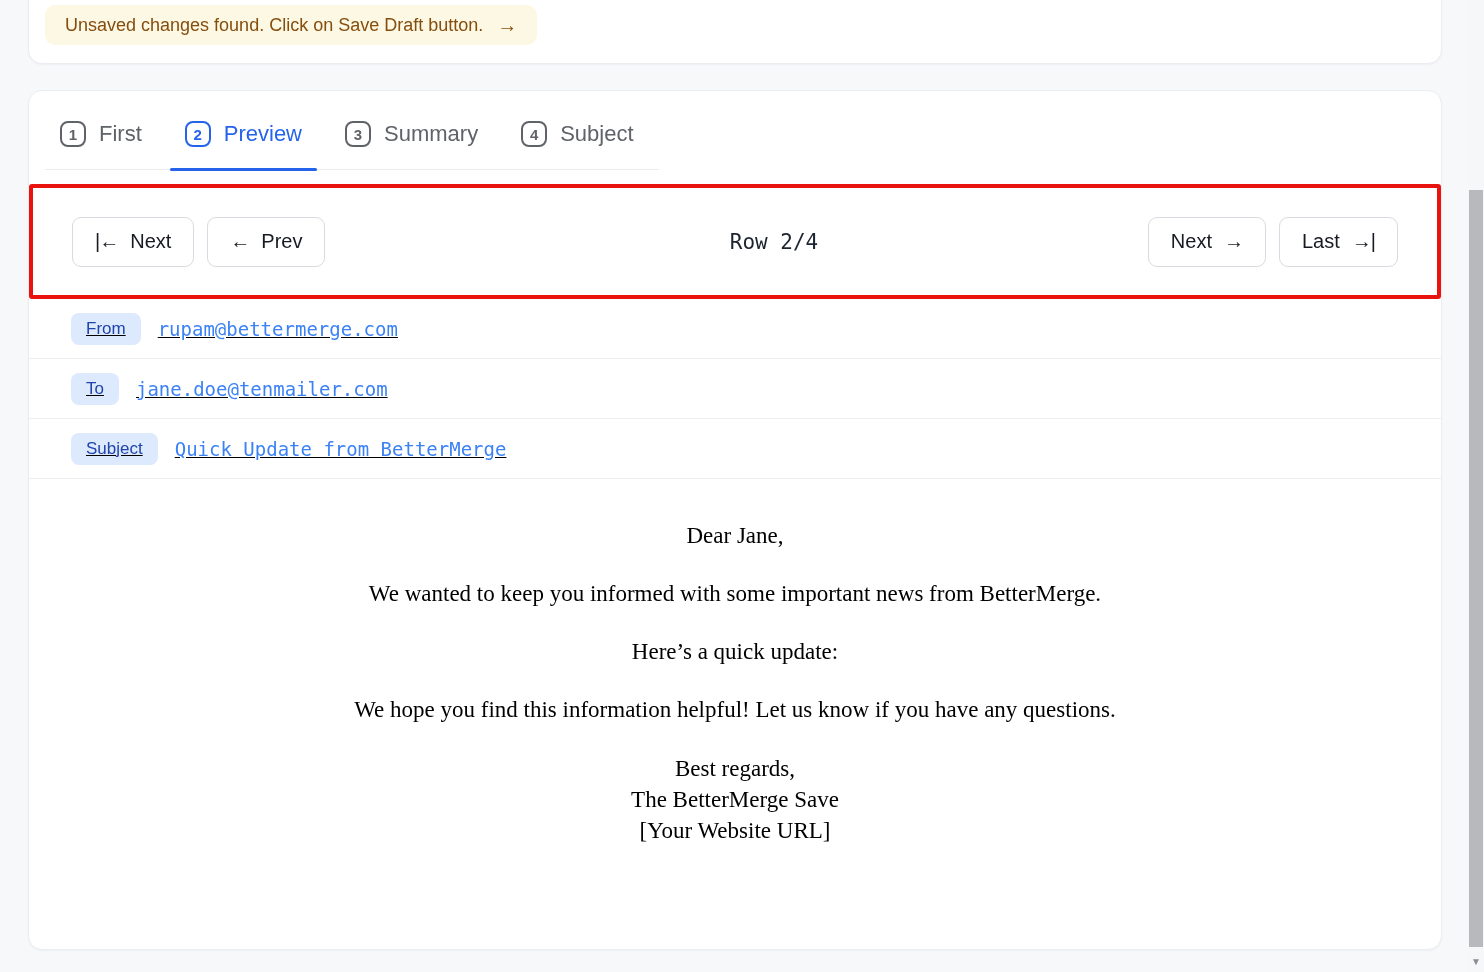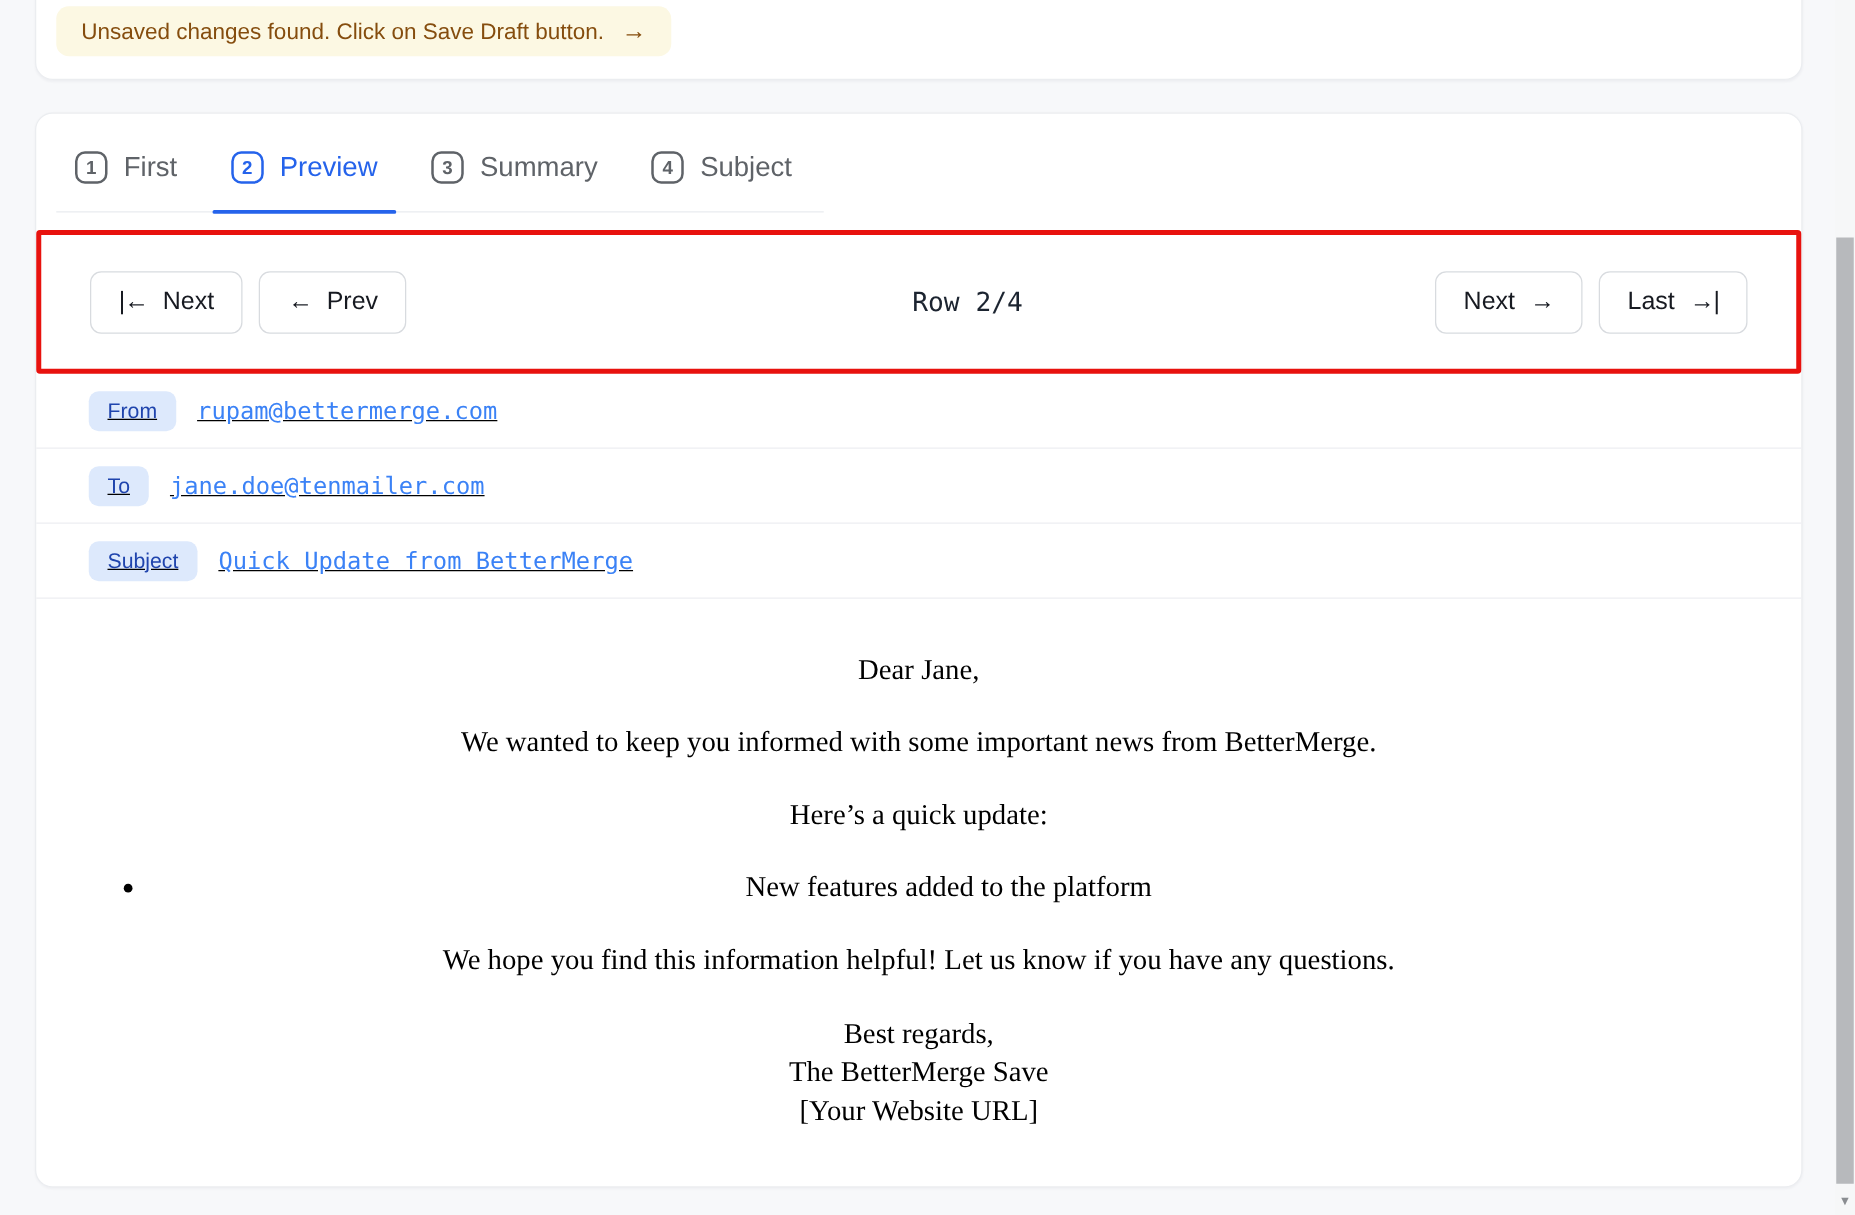--- a/index.html
+++ b/index.html
@@ -261,23 +261,20 @@
     <div class="field-row">
       <span class="field-badge">Subject</span>
       <span class="field-value">Quick Update from BetterMerge</span>
     </div>
 
     
     <div class="email-body">
       <p>Dear Jane,</p>
       <p>We wanted to keep you informed with some important news from BetterMerge.</p>
       <p>Here’s a quick update:</p>
-      <ul>
-        <li>New features added to the platform</li>
-      </ul>
       <p>We hope you find this information helpful! Let us know if you have any questions.</p>
       <p class="signature">
         <span>Best regards,</span><br>
         <span>The BetterMerge Save</span><br>
         <span>[Your Website URL]</span>
       </p>
     </div>
   </div>
 </div>
 

